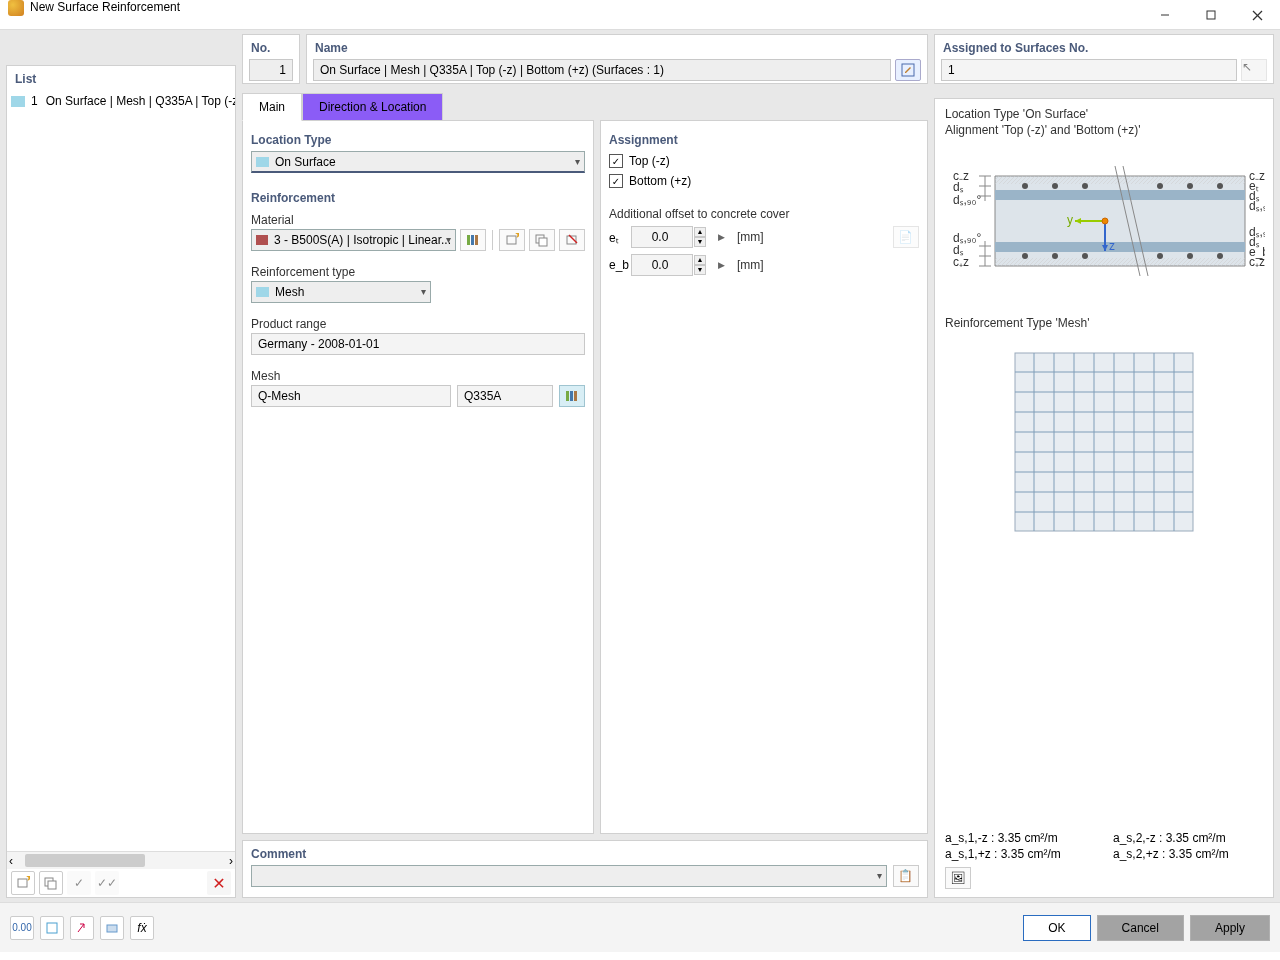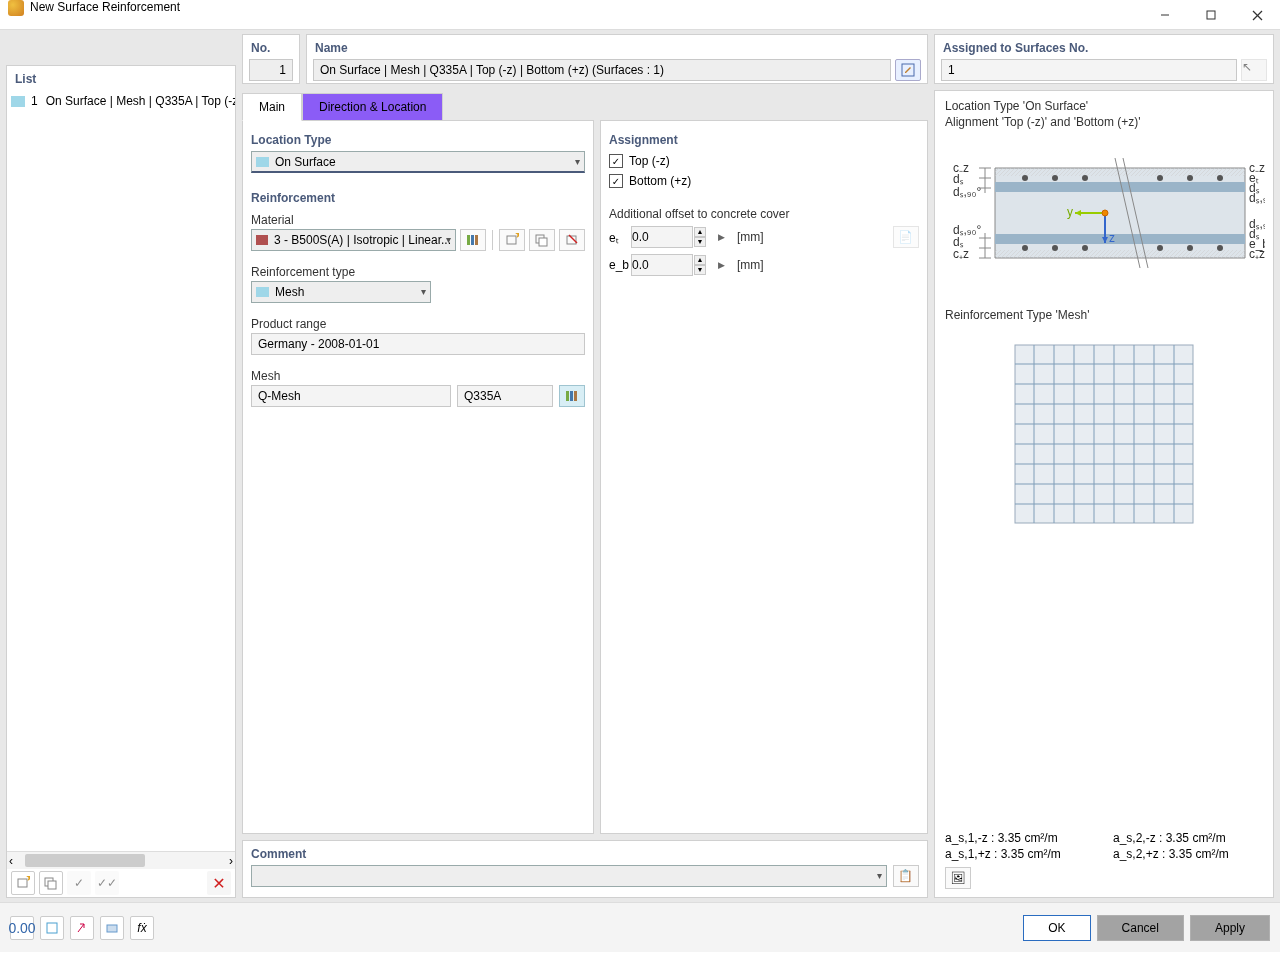--- a/index.html
+++ b/index.html
@@ -9,21 +9,21 @@
 .titlebar { height: 30px; border-bottom: 1px solid #ddd; display: flex; align-items: flex-start; padding-left: 8px; }
 .titlebar .icon { width: 16px; height: 16px; margin-right: 6px; background: radial-gradient(circle at 30% 30%, #f0c040, #d08020); border-radius: 3px; }
 .titlebar .title { flex: 1; }
 .winbtns { display: flex; }
 .winbtn { width: 46px; height: 30px; display: flex; align-items: center; justify-content: center; cursor: pointer; }
 
 
 .main { display: flex; height: 872px; background: #e8e8e8; padding: 4px 6px; gap: 6px; }
 .leftcol { width: 230px; display: flex; flex-direction: column; }
 .midcol { flex: 1; display: flex; flex-direction: column; gap: 6px; }
-.rightcol { width: 340px; display: flex; flex-direction: column; gap: 6px; }
+.rightcol { width: 340px; display: flex; flex-direction: column; gap: 14px; }
 
 .panel { background: #fff; border: 1px solid #d0d0d0; }
 .plabel { color: #4a5a7a; font-weight: 600; padding: 6px 8px 4px; }
 
 .list-panel { flex: 1; display: flex; flex-direction: column; margin-top: 31px; }
 .list-body { flex: 1; padding: 2px 0; overflow: hidden; }
 .list-item { display: flex; align-items: center; padding: 2px 4px; white-space: nowrap; overflow: hidden; }
 .list-item .sq { width: 14px; height: 11px; background: #9fd7e8; margin-right: 6px; flex-shrink: 0; }
 .list-item .num { width: 16px; text-align: right; margin-right: 8px; }
 .list-scroll { height: 18px; border-top: 1px solid #ddd; background: #f4f4f4; position: relative; display: flex; align-items: center; justify-content: space-between; padding: 0 2px; }
@@ -64,21 +64,21 @@
 .sep{width:1px;height:20px;background:#ccc;margin:0 2px;}
 .meshrow { display:flex; gap:6px;}
 .meshrow .inp{flex:1;}
 .meshrow .smbtn{background:#d8eef5;border-color:#9fc4d0;}
 
 .chkrow { display: flex; align-items: center; gap: 6px; padding: 3px 0; }
 .chk { width: 14px; height: 14px; border: 1px solid #555; display: inline-flex; align-items: center; justify-content: center; font-size:10px;}
 .spinrow { display:flex; align-items:center; gap:8px; padding:3px 0;}
 .spinrow .lbs{width:14px;}
 .spinwrap{display:flex;align-items:center;}
-.spininp{width:62px;height:22px;border:1px solid #c8c8c8;background:#f4f4f4;text-align:left;padding-right:4px;}
+.spininp{width:62px;height:22px;border:1px solid #c8c8c8;background:#f4f4f4;text-align:center;padding-right:4px;}
 .spinbtns{display:flex;flex-direction:column;margin-left:1px;}
 .spb{width:12px;height:10px;border:1px solid #c8c8c8;background:#f0f0f0;font-size:7px;line-height:7px;text-align:center;cursor:pointer;}
 .unit{color:#333;margin-left:4px;}
 .play{margin-left:4px;font-size:9px;color:#666;}
 .calbtn{width:26px;height:22px;border:1px solid #ccc;background:#fafafa;margin-left:auto;display:inline-flex;align-items:center;justify-content:center;opacity:.5;}
 
 .comment-panel{height:58px;}
 .comment-panel .row{display:flex;gap:6px;padding:0 8px 6px;align-items:center;}
 .comment-panel .combo{flex:1;}
 
@@ -443,21 +443,21 @@
           <span>a_s,2,-z :  3.35 cm²/m</span>
         <span>a_s,1,+z :  3.35 cm²/m</span>
           <span>a_s,2,+z :  3.35 cm²/m</span>
       </div>
       <span class="resbtn">🖼</span>
     </div>
   </div>
 </div>
 
 <div class="bottombar">
-  <span class="tbtn bord" style="font-size:14px;color:#36a;">0.00</span>
+  <span class="tbtn bord" style="font-size:10px;color:#36a;">0.00</span>
   <span class="tbtn bord">
       <svg width="14" height="14">
         <rect x="2" y="2" width="10" height="10" fill="none" stroke="#4aa0d0"></rect>
       </svg>
     </span>
   <span class="tbtn bord">
       <svg width="14" height="14">
         <path d="M3 11L9 3M9 3h-4M9 3v4" stroke="#c04" fill="none"></path>
       </svg>
     </span>

